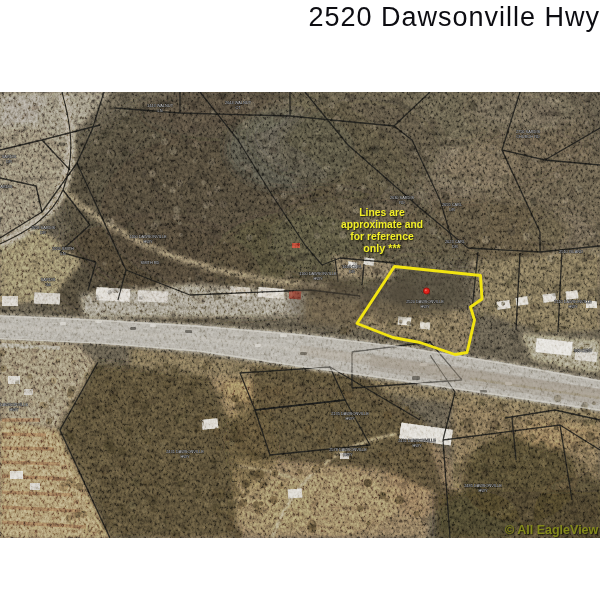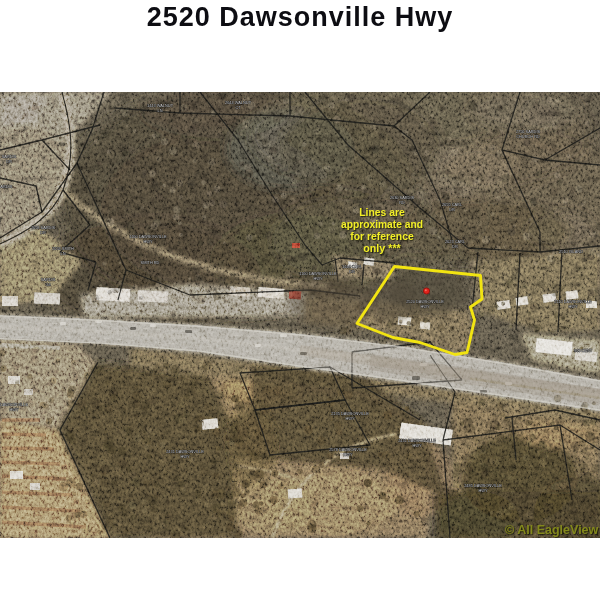--- a/index.html
+++ b/index.html
@@ -1,16 +1,16 @@
 <!DOCTYPE html>
 <html><head><meta charset="utf-8">
 <style>
 html,body{margin:0;padding:0;background:#ffffff;width:600px;height:600px;overflow:hidden;
 font-family:"Liberation Sans",sans-serif}
-#title{position:absolute;top:2px;left:0;width:600px;text-align:center;font-weight:bold;
+#title{position:absolute;top:2px;left:0;width:600px;text-align:right;font-weight:normal;
 font-size:27px;letter-spacing:1px;color:#0d0d12}
 #map{position:absolute;top:92px;left:0}
 </style></head>
 <body>
 
 <div id="title">2520 Dawsonville Hwy</div>
 
 <svg id="map" width="600" height="446" viewBox="0 92 600 446">
 <defs>
 <filter id="grain" x="0%" y="0%" width="100%" height="100%">

